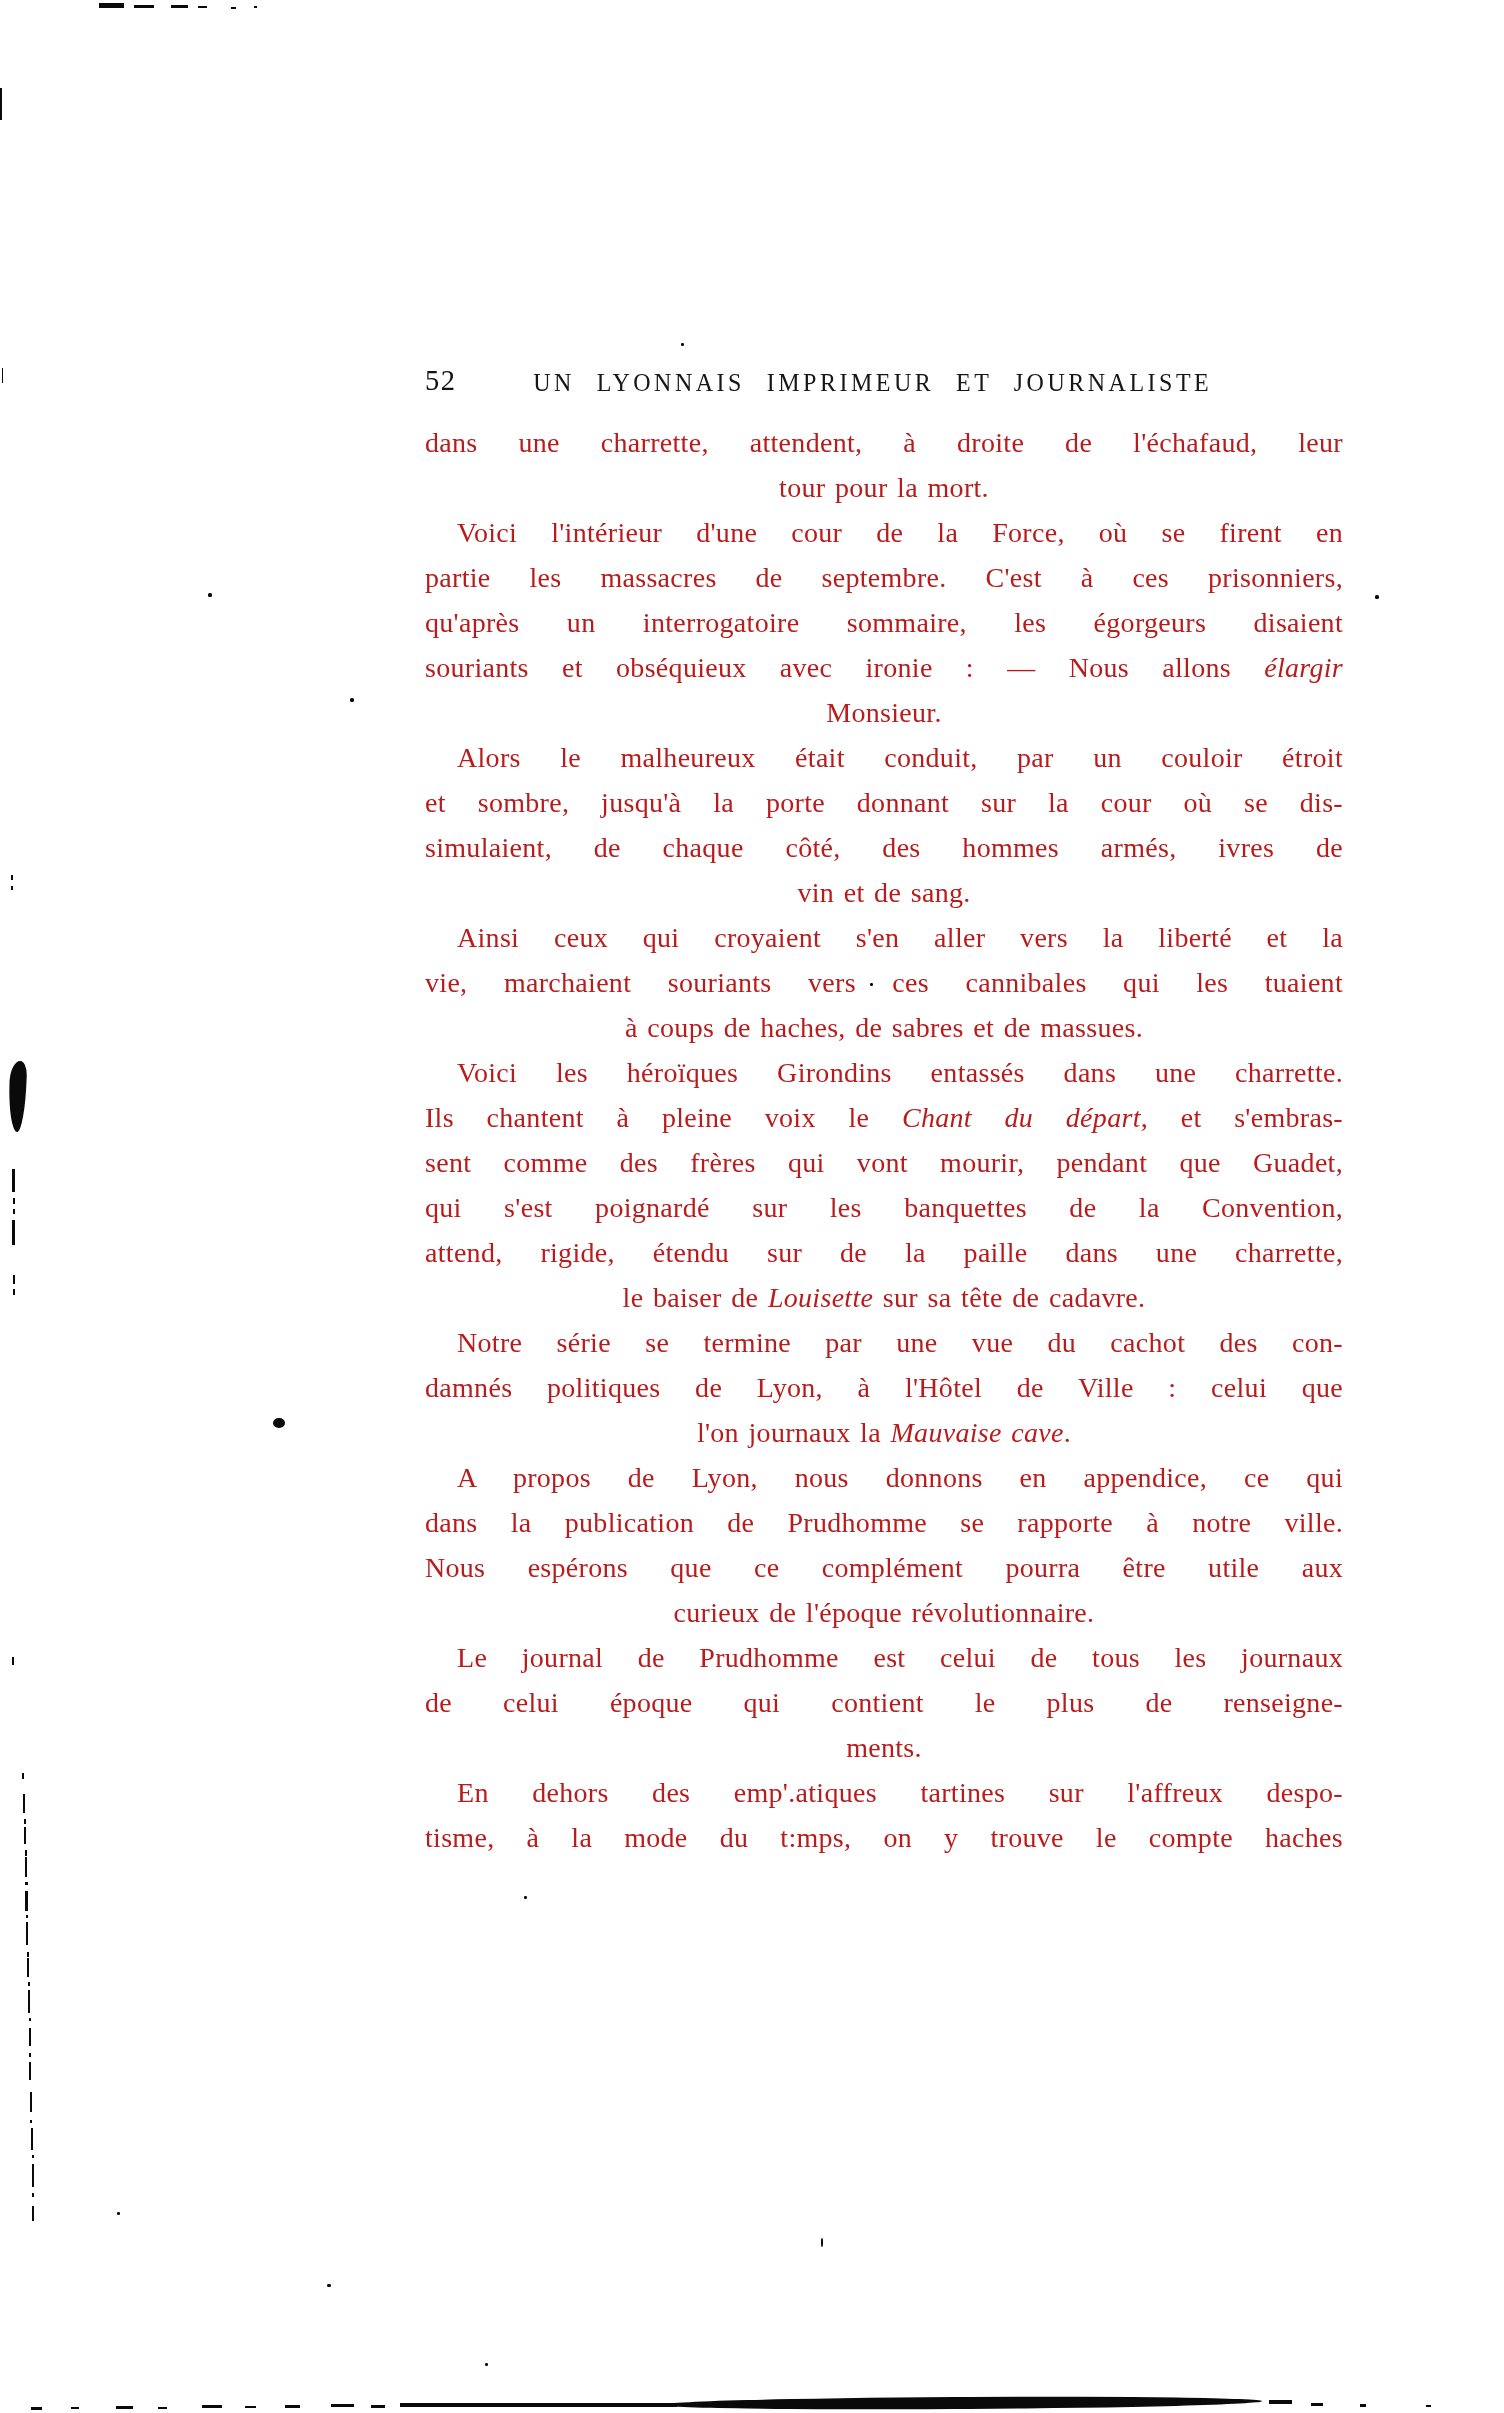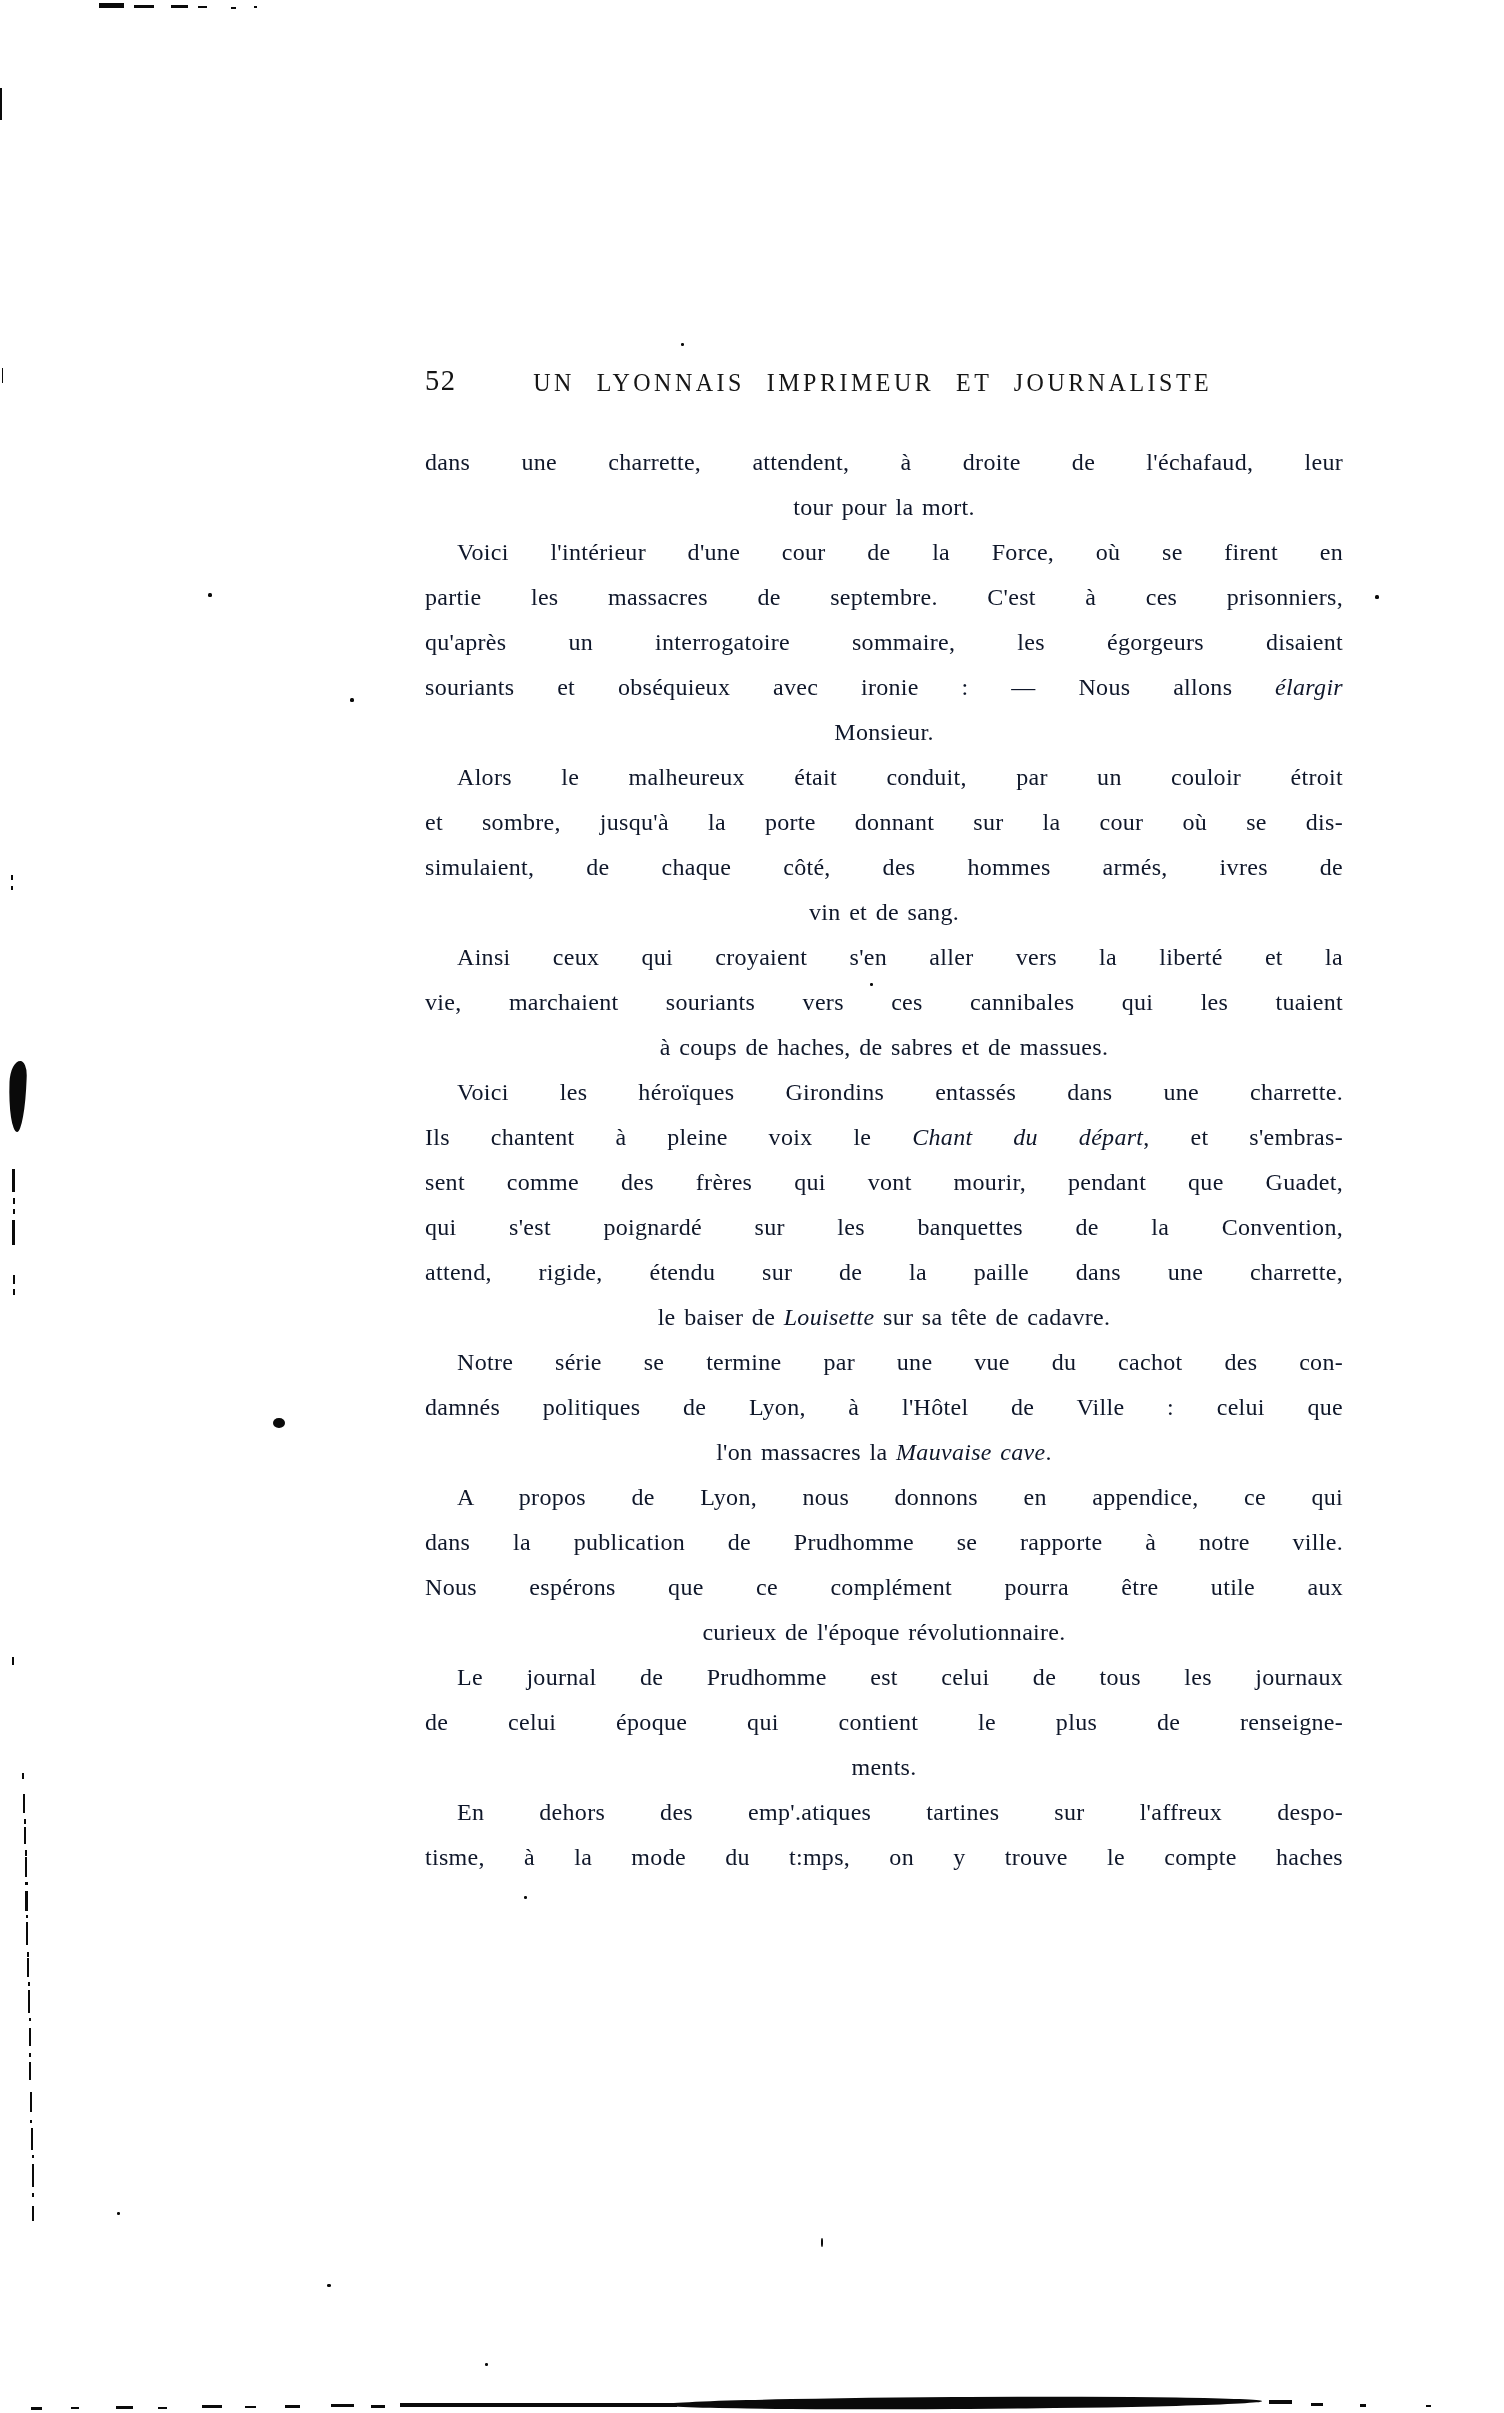--- a/index.html
+++ b/index.html
@@ -22,22 +22,22 @@
     transform:scaleY(1.05);
   }
   .running-title{
     flex:1;text-align:center;padding-right:54px;
     font-size:24px;letter-spacing:3.5px;word-spacing:12.3px;
     color:#161616;white-space:nowrap;
     transform:scaleY(1.08);
   }
   
   .body-text{
-    position:absolute;left:425px;top:440px;width:918px;
-    font-size:24px;line-height:45px;color:#0f172a;
+    position:absolute;left:425px;top:420px;width:918px;
+    font-size:28px;line-height:45px;color:#b91c1c;
     letter-spacing:0.3px;word-spacing:2.3px;
   }
   .line{height:45px;overflow:visible;text-align:center;}
   .line.j{text-align:justify;text-align-last:justify;}
   .line.ind{text-indent:32px;}
   .it{font-style:italic;}
   
   .mark{position:absolute;background:#0a0a0a;}
   .blob{
     position:absolute;background:#0a0a0a;
@@ -77,21 +77,21 @@
       <div class="line j"><span>vie, marchaient souriants vers ces cannibales qui les tuaient</span></div>
       <div class="line"><span>à coups de haches, de sabres et de massues.</span></div>
       <div class="line j ind"><span>Voici les héroïques Girondins entassés dans une charrette.</span></div>
       <div class="line j"><span>Ils chantent à pleine voix le </span><span class="it">Chant du départ</span><span>, et s'embras-</span></div>
       <div class="line j"><span>sent comme des frères qui vont mourir, pendant que Guadet,</span></div>
       <div class="line j"><span>qui s'est poignardé sur les banquettes de la Convention,</span></div>
       <div class="line j"><span>attend, rigide, étendu sur de la paille dans une charrette,</span></div>
       <div class="line"><span>le baiser de </span><span class="it">Louisette</span><span> sur sa tête de cadavre.</span></div>
       <div class="line j ind"><span>Notre série se termine par une vue du cachot des con-</span></div>
       <div class="line j"><span>damnés politiques de Lyon, à l'Hôtel de Ville : celui que</span></div>
-      <div class="line"><span>l'on massacres la </span><span class="it">Mauvaise cave</span><span>.</span></div>
+      <div class="line"><span>l'on journaux la </span><span class="it">Mauvaise cave</span><span>.</span></div>
       <div class="line j ind"><span>A propos de Lyon, nous donnons en appendice, ce qui</span></div>
       <div class="line j"><span>dans la publication de Prudhomme se rapporte à notre ville.</span></div>
       <div class="line j"><span>Nous espérons que ce complément pourra être utile aux</span></div>
       <div class="line"><span>curieux de l'époque révolutionnaire.</span></div>
       <div class="line j ind"><span>Le journal de Prudhomme est celui de tous les journaux</span></div>
       <div class="line j"><span>de celui époque qui contient le plus de renseigne-</span></div>
       <div class="line"><span>ments.</span></div>
       <div class="line j ind"><span>En dehors des emp'.atiques tartines sur l'affreux despo-</span></div>
       <div class="line j"><span>tisme, à la mode du t:mps, on y trouve le compte haches</span></div>
     </div>

